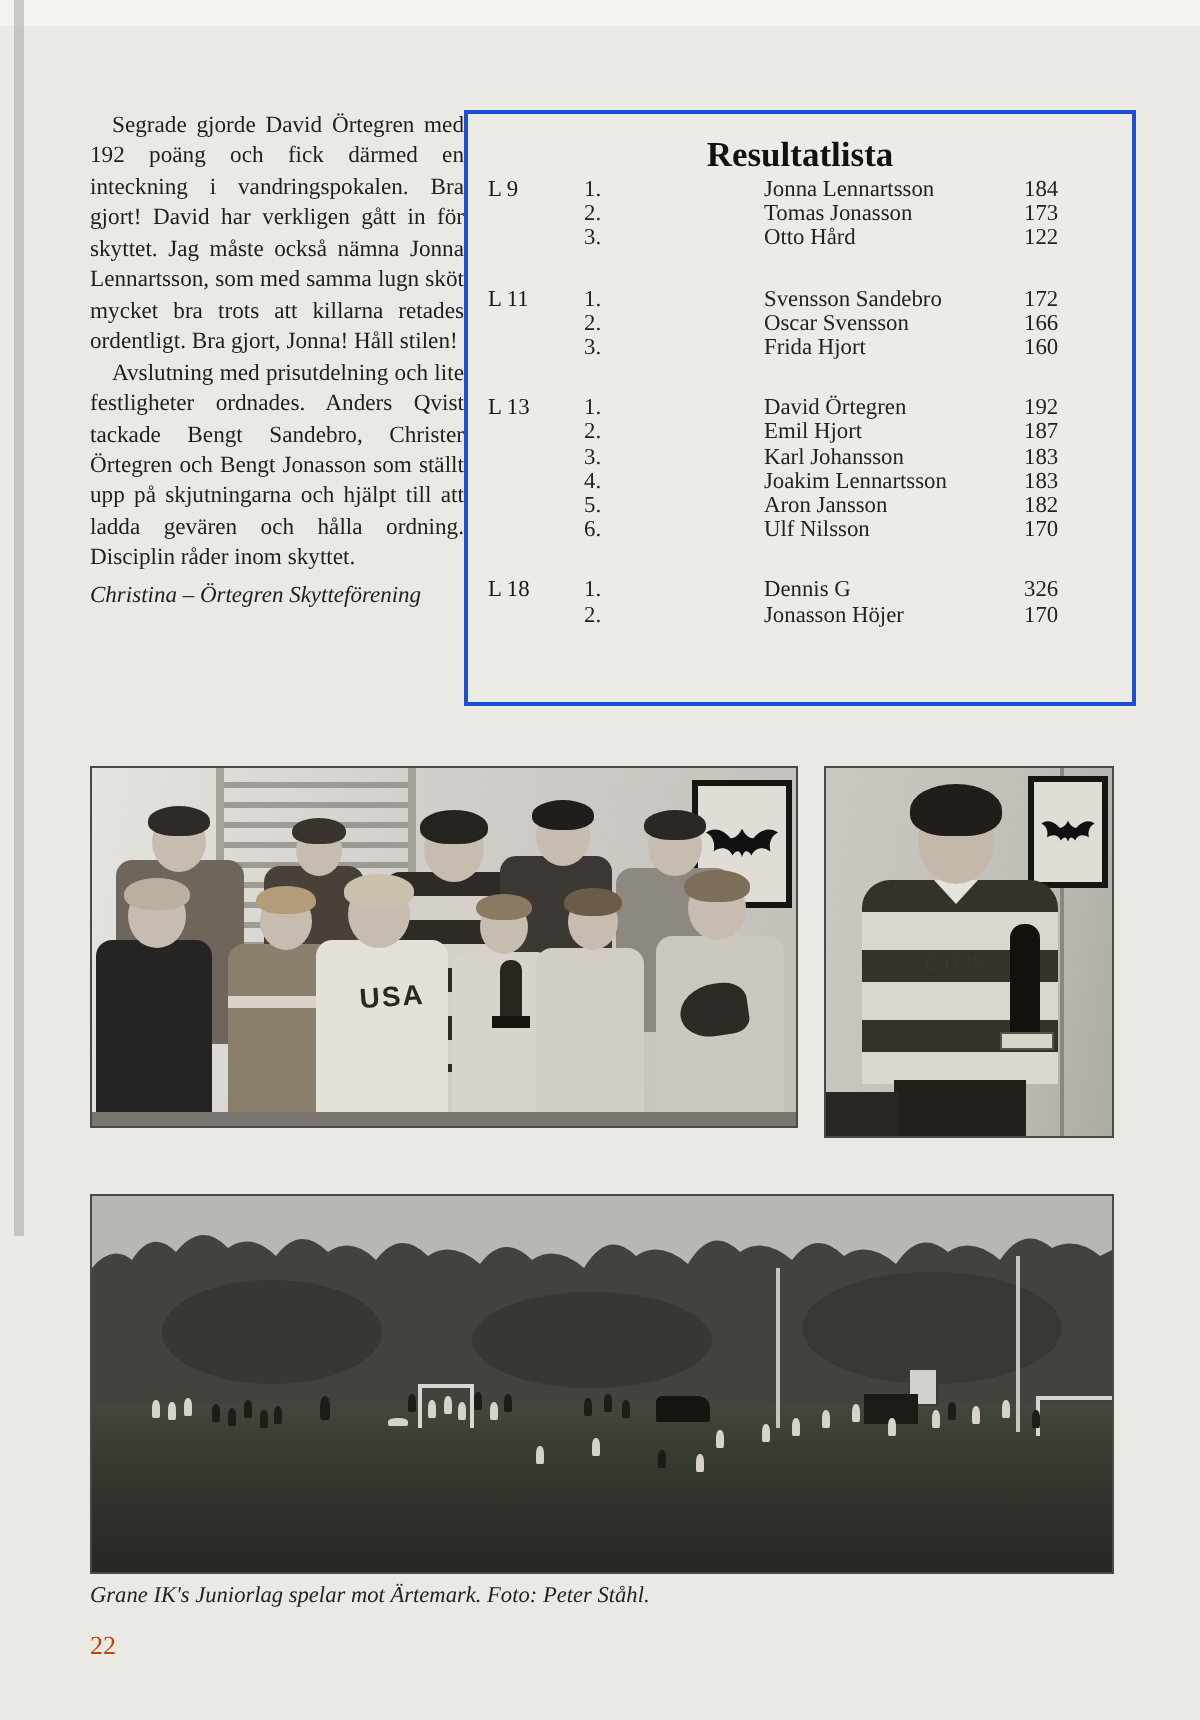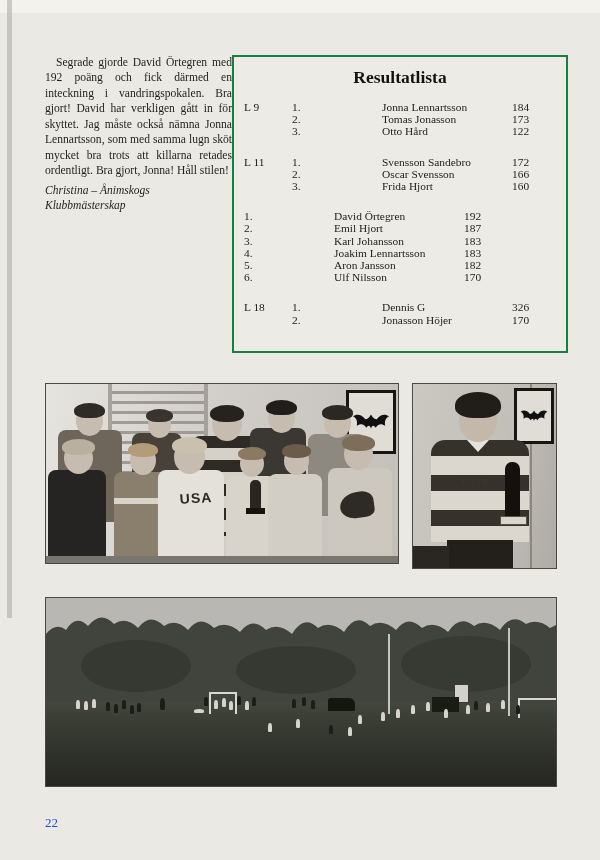--- a/index.html
+++ b/index.html
@@ -22,29 +22,29 @@
   .article { position:absolute; left:45px; top:55px; width:187px; }
   .article p {
     margin:0; text-align:justify; text-indent:11px;
     font-size:11.6px; line-height:15.45px; color:#201e1b;
   }
   .byline { margin-top:4px !important; font-style:italic; text-indent:0 !important; text-align:left !important; font-size:11.5px !important; }
 
   
   .results-box {
     position:absolute; left:232px; top:55px; width:336px; height:298px;
-    border:2px solid #15803d; box-sizing:border-box; padding:10px 10px 0 10px;
+    border:2px solid #1d4ed8; box-sizing:border-box; padding:10px 10px 0 10px;
     background:#edebe6;
   }
   .results-title { text-align:center; font-weight:bold; font-size:17.5px; color:#14120f; }
   .results-header {
     display:grid; grid-template-columns:48px 90px 130px 1fr;
     font-weight:bold; font-size:12.3px; margin-top:16px; color:#14120f;
   }
-  .results-body { margin-top:13px; }
+  .results-body { margin-top:1px; }
   .result-group { display:grid; grid-template-columns:48px 1fr; margin-bottom:18px; }
   .klass-cell { font-size:11.4px; }
   .result-row { display:grid; grid-template-columns:90px 130px 1fr; font-size:11.4px; line-height:12.2px; color:#24221e; }
 
   
   .photo { position:absolute; border:1px solid #4b4945; box-sizing:border-box; overflow:hidden; }
 
   
   .group-photo { left:45px; top:383px; width:354px; height:181px;
     background:linear-gradient(100deg,#e6e4df 0%,#d2cfca 45%,#c3c0ba 100%); }
@@ -96,33 +96,34 @@
   .goal-2 { left:472px; top:100px; width:42px; height:18px; }
   .pole { position:absolute; width:2px; background:#c6c4be; }
   .pole-1 { left:342px; top:36px; height:80px; }
   .pole-2 { left:462px; top:30px; height:88px; }
   .sign-board { position:absolute; left:408px; top:86px; width:13px; height:17px; background:#d3d1cb; border:1px solid #3c3a35; }
   .shed { position:absolute; left:386px; top:99px; width:27px; height:15px; background:#191b15; }
   .vehicle { position:absolute; left:282px; top:100px; width:27px; height:13px; background:#14160f; border-radius:3px 6px 1px 1px; }
   .player { position:absolute; border-radius:45% 45% 20% 20%; }
 
   .caption { position:absolute; left:45px; top:792px; margin:0; font-style:italic; font-size:11.3px; color:#24221f; }
-  .page-number { position:absolute; left:45px; top:815px; font-size:13px; color:#1d4ed8; }
+  .page-number { position:absolute; left:45px; top:815px; font-size:13px; color:#c2410c; }
 </style>
 </head>
 <body>
 
 <div class="page">
   <div class="scan-top"></div>
   <div class="scan-strip"></div>
 
 
   <div class="article">
     <p>Segrade gjorde David Örtegren med 192 poäng och fick därmed en inteckning i vandringspokalen. Bra gjort! David har verkligen gått in för skyttet. Jag måste också nämna Jonna Lennartsson, som med samma lugn sköt mycket bra trots att killarna retades ordentligt. Bra gjort, Jonna! Håll stilen!</p>
-    <p class="byline">Christina – Ånimskogs Klubbmästerskap</p>
+    <p>Avslutning med prisutdelning och lite festligheter ordnades. Anders Qvist tackade Bengt Sandebro, Christer Örtegren och Bengt Jonasson som ställt upp på skjutningarna och hjälpt till att ladda gevären och hålla ordning. Disciplin råder inom skyttet.</p>
+    <p class="byline">Christina – Örtegren Skytteförening</p>
   </div>
 
   <div class="results-box">
     <div class="results-title">Resultatlista</div>
     <div class="results-body" id="results-body">
         <div class="result-group">
           <div class="klass-cell">L 9</div>
           <div>
             <div class="result-row">
               <span>1.</span>
@@ -155,20 +156,21 @@
               <span>166</span>
             </div>
             <div class="result-row">
               <span>3.</span>
               <span>Frida Hjort</span>
               <span>160</span>
             </div>
           </div>
         </div>
         <div class="result-group">
+          <div class="klass-cell">L 13</div>
           <div>
             <div class="result-row">
               <span>1.</span>
               <span>David Örtegren</span>
               <span>192</span>
             </div>
             <div class="result-row">
               <span>2.</span>
               <span>Emil Hjort</span>
               <span>187</span>
@@ -326,14 +328,15 @@
         <div class="player" style="left: 380px; top: 104px; width: 4px; height: 9px; background: rgb(214, 211, 203);"></div>
         <div class="player" style="left: 398px; top: 111px; width: 4px; height: 9px; background: rgb(214, 211, 203);"></div>
         <div class="player" style="left: 420px; top: 107px; width: 4px; height: 9px; background: rgb(214, 211, 203);"></div>
         <div class="player" style="left: 428px; top: 103px; width: 4px; height: 9px; background: rgb(27, 29, 24);"></div>
         <div class="player" style="left: 440px; top: 105px; width: 4px; height: 9px; background: rgb(214, 211, 203);"></div>
         <div class="player" style="left: 455px; top: 102px; width: 4px; height: 9px; background: rgb(214, 211, 203);"></div>
         <div class="player" style="left: 470px; top: 107px; width: 4px; height: 9px; background: rgb(27, 29, 24);"></div>
       </div>
   </div>
 
+  <p class="caption">Grane IK's Juniorlag spelar mot Ärtemark.  Foto: Peter Ståhl.</p>
   <div class="page-number">22</div>
 </div>
 
 </body></html>

